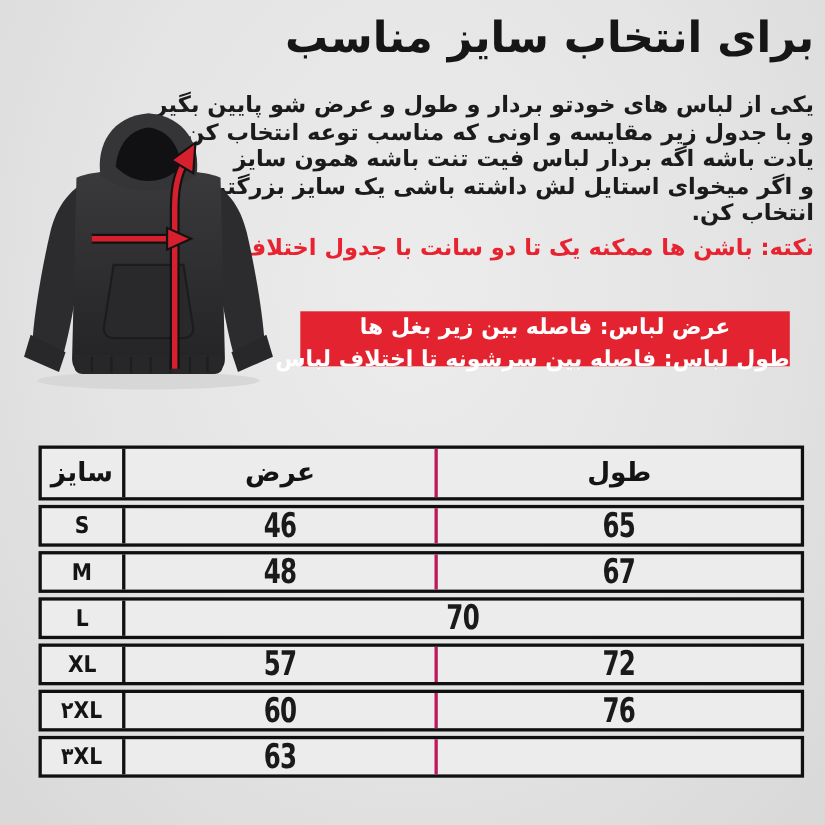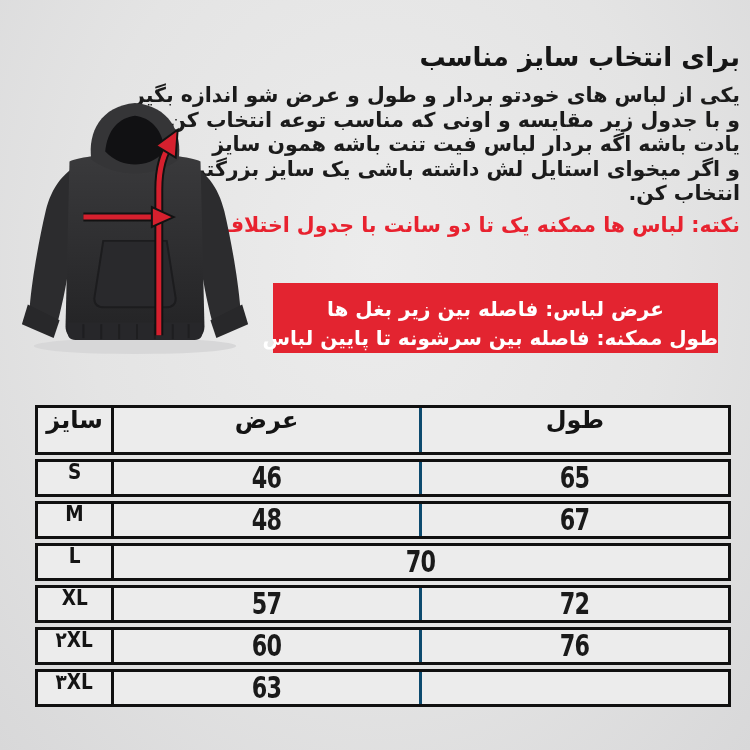--- a/index.html
+++ b/index.html
@@ -11,59 +11,59 @@
     overflow:hidden;
   }
   .stage{
     position:absolute; inset:0; width:750px; height:750px;
     background:radial-gradient(ellipse at 50% 35%, #ececec 0%, #e4e4e4 55%, #d8d8d9 100%);
   }
   
   .title{
     position:absolute; top:12px; right:10px;
     direction:rtl; text-align:right;
-    font-size:26px; font-weight:bold; color:#161616;
-    white-space:nowrap; letter-spacing:-0.5px;margin-top:30px;
+    font-size:39px; font-weight:bold; color:#161616;
+    white-space:nowrap; letter-spacing:-0.5px;
   }
   .intro{
     position:absolute; top:83px; right:10px;
     direction:rtl; text-align:right; color:#1b1b1b;
   }
   .intro .line{
     font-size:20.5px; font-weight:bold; line-height:24.5px; white-space:nowrap;
   }
   .note{ margin-top:7px; color:#e8222f; }
   .note .line{ font-size:20.5px; font-weight:bold; line-height:25px; white-space:nowrap; }
   
   .banner{
-    position:absolute; left:273px; top:283px; width:445px; height:70px;
+    position:absolute; left:273px; top:283px; width:445px; height:50px;
     background:#e32430;
-    display:flex; flex-direction:column; justify-content:flex-end;
+    display:flex; flex-direction:column; justify-content:space-between;
     direction:rtl; text-align:center;
   }
   .banner .line{
     color:#ffffff; font-size:20px; font-weight:bold; line-height:29px; white-space:nowrap;
   }
   
   .hoodie-wrap{ position:absolute; left:6px; top:90px; width:258px; height:268px; }
   .hoodie-wrap svg{ width:100%; height:100%; display:block; }
   
   .size-table{ position:absolute; left:35px; top:405px; width:696px; }
   .t-row{
     display:flex; align-items:stretch;
     background:#ececec; border:3px solid #101010; margin-bottom:4px;
   }
   .t-row.head{ height:50px; }
   .t-row.data{ height:38px; }
   .cell{
-    display:flex; justify-content:center;
+    display:flex; align-items:center; justify-content:center;
     overflow:hidden;
   }
   .c-size{ width:76px; border-right:3px solid #101010; }
-  .c-width{ width:308px; border-right:3px solid #0c4a6e; }
+  .c-width{ width:284px; border-right:3px solid #be185d; }
   .c-length{ flex:1; }
   .h-txt{
     direction:rtl; font-size:24px; font-weight:bold; color:#141414; line-height:1;
     padding-bottom:3px;
   }
   .sz{
     direction:ltr; font-size:21px; font-weight:bold; color:#141414; line-height:1;
     display:inline-block; transform:scaleX(0.88);
   }
   .num{
@@ -72,33 +72,33 @@
   }
 </style>
 </head>
 <body>
 
 <div class="stage">
 
   <h1 class="title">برای انتخاب سایز مناسب</h1>
 
   <div class="intro">
-    <div class="line">یکی از لباس های خودتو بردار و طول و عرض شو اندازه بگیر</div>
+    <div class="line">یکی از لباس های خودتو بردار و طول و عرض شو پایین بگیر</div>
     <div class="line">و با جدول زیر مقایسه و اونی که مناسب توعه انتخاب کن.</div>
     <div class="line">یادت باشه اگه بردار لباس فیت تنت باشه همون سایز</div>
     <div class="line">و اگر میخوای استایل لش داشته باشی یک سایز بزرگتر</div>
     <div class="line">انتخاب کن.</div>
     <div class="note">
-      <div class="line">نکته: لباس ها ممکنه یک تا دو سانت با جدول اختلاف</div>
+      <div class="line">نکته: باشن ها ممکنه یک تا دو سانت با جدول اختلاف</div>
     </div>
   </div>
 
   <div class="banner">
     <div class="line">عرض لباس: فاصله بین زیر بغل ها</div>
-    <div class="line">طول ممکنه: فاصله بین سرشونه تا پایین لباس</div>
+    <div class="line">طول لباس: فاصله بین سرشونه تا اختلاف لباس</div>
   </div>
 
   <div class="hoodie-wrap">
     <svg viewBox="0 0 260 270" xmlns="http://www.w3.org/2000/svg">
       <defs>
         <linearGradient id="gBody" x1="0" y1="0" x2="0" y2="1">
           <stop offset="0" stop-color="#3a3a3c"></stop>
           <stop offset="1" stop-color="#232325"></stop>
         </linearGradient>
       </defs>

